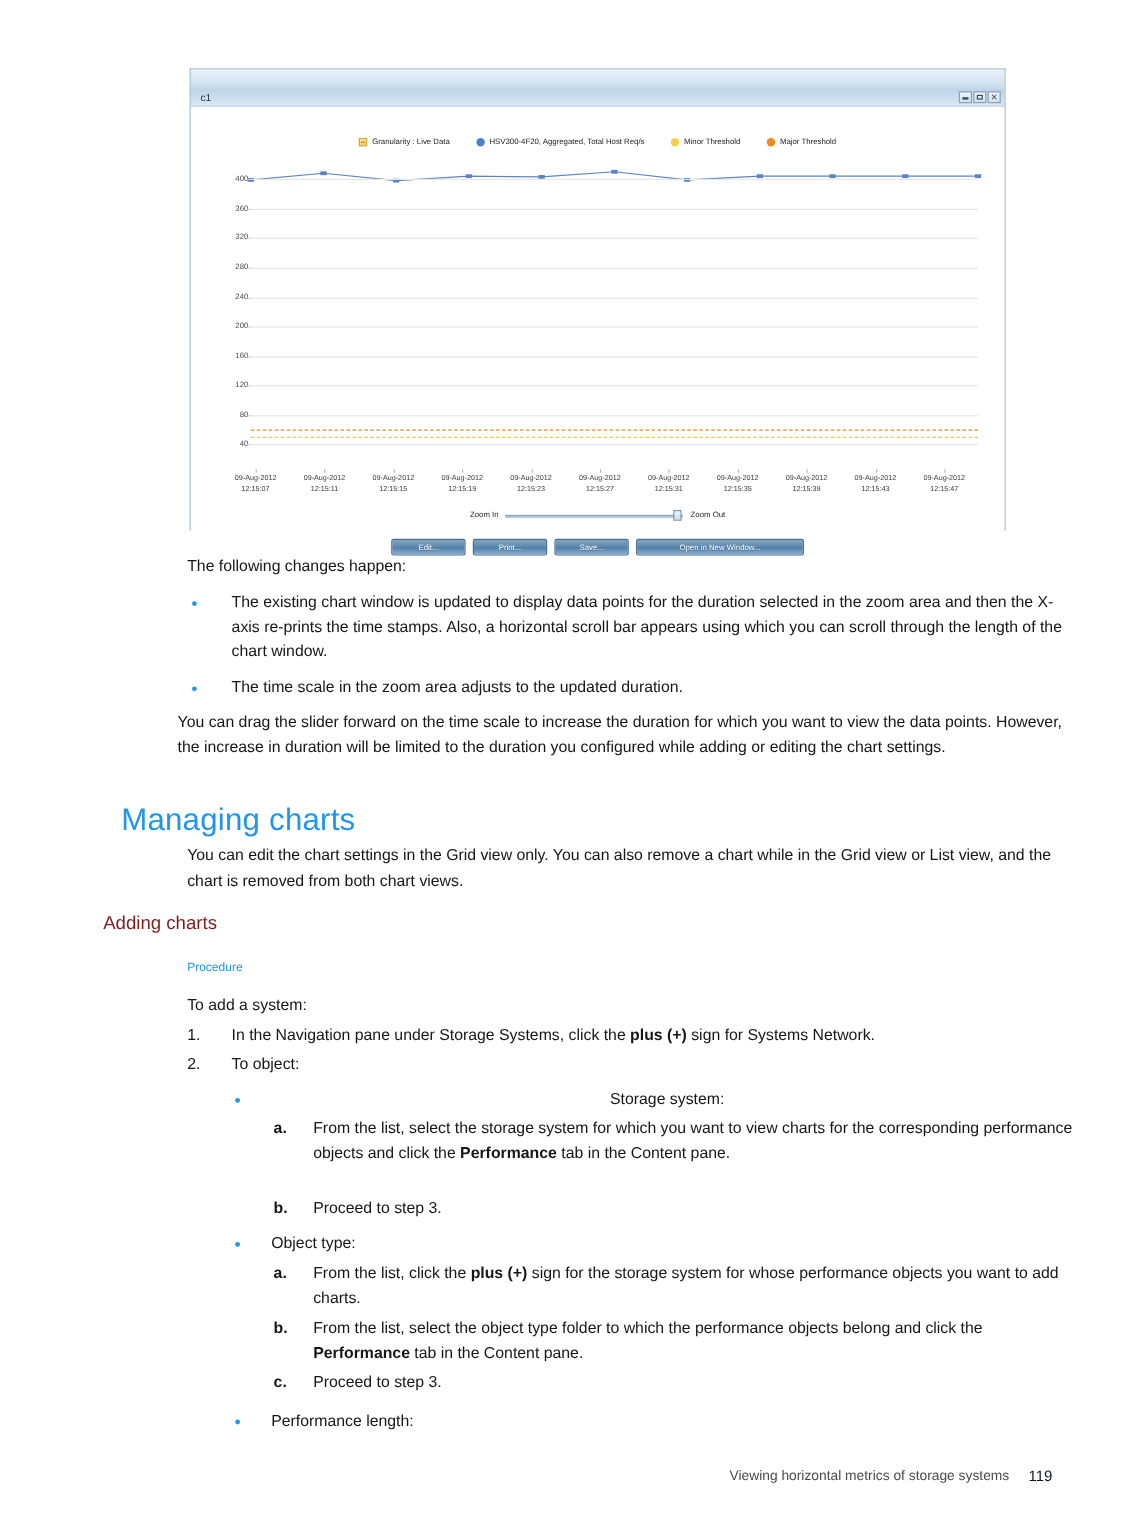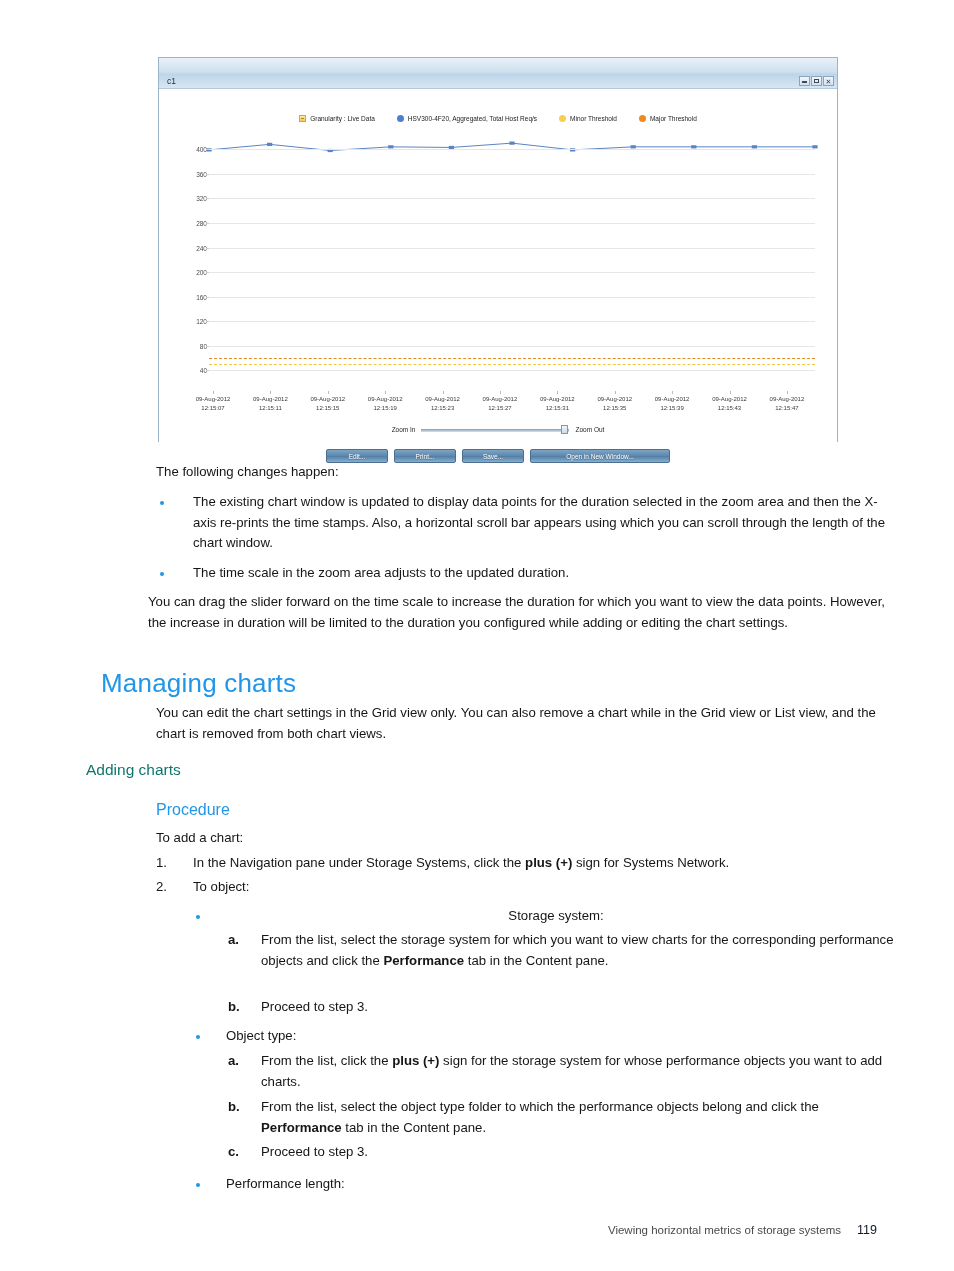--- a/index.html
+++ b/index.html
@@ -258,27 +258,27 @@
     font-size: 26px;
     color: #2196e8;
     font-weight: normal;
     letter-spacing: .2px;
     margin-left: 15px;
   }
   .h3 {
     position: absolute;
     left: 86px;
     font-size: 15.5px;
-    color: #0f766e;
+    color: #7f1d1d;
     font-weight: normal;
   }
   .h4 {
     position: absolute;
     left: 156px;
-    font-size: 16px;
+    font-size: 10px;
     color: #2196e8;
     font-weight: normal;
   }
   .p {
     position: absolute;
     font-size: 13.2px;
     line-height: 20.6px;
     color: #161616;
   }
   .bullet-dot {
@@ -503,21 +503,21 @@
   <div class="p" style="left:148px; top:592px; width:744px;">You can drag the slider forward on the time scale to increase the duration for which you want to view the data points. However, the increase in duration will be limited to the duration you configured while adding or editing the chart settings.</div>
 
   <div class="h2" style="top:668px;">Managing charts</div>
 
   <div class="p" style="left:156px; top:703px; width:730px;">You can edit the chart settings in the Grid view only. You can also remove a chart while in the Grid view or List view, and the chart is removed from both chart views.</div>
 
   <div class="h3" style="top:761px;">Adding charts</div>
 
   <div class="h4" style="top:801px;">Procedure</div>
 
-  <div class="p" style="left:156px; top:828px; width:600px;">To add a chart:</div>
+  <div class="p" style="left:156px; top:828px; width:600px;">To add a system:</div>
 
   <span class="marker" style="left:156px; top:853px;">1.</span>
   <div class="p" style="left:193px; top:853px; width:706px;">
     <span>In the Navigation pane under Storage Systems, click the </span><b>plus (+)</b><span> sign for Systems Network.</span>
   </div>
 
   <span class="marker" style="left:156px; top:877px;">2.</span>
   <div class="p" style="left:193px; top:877px; width:706px;">To object:</div>
 
   <span class="bullet-dot" style="left:196px; top:915px;"></span>

